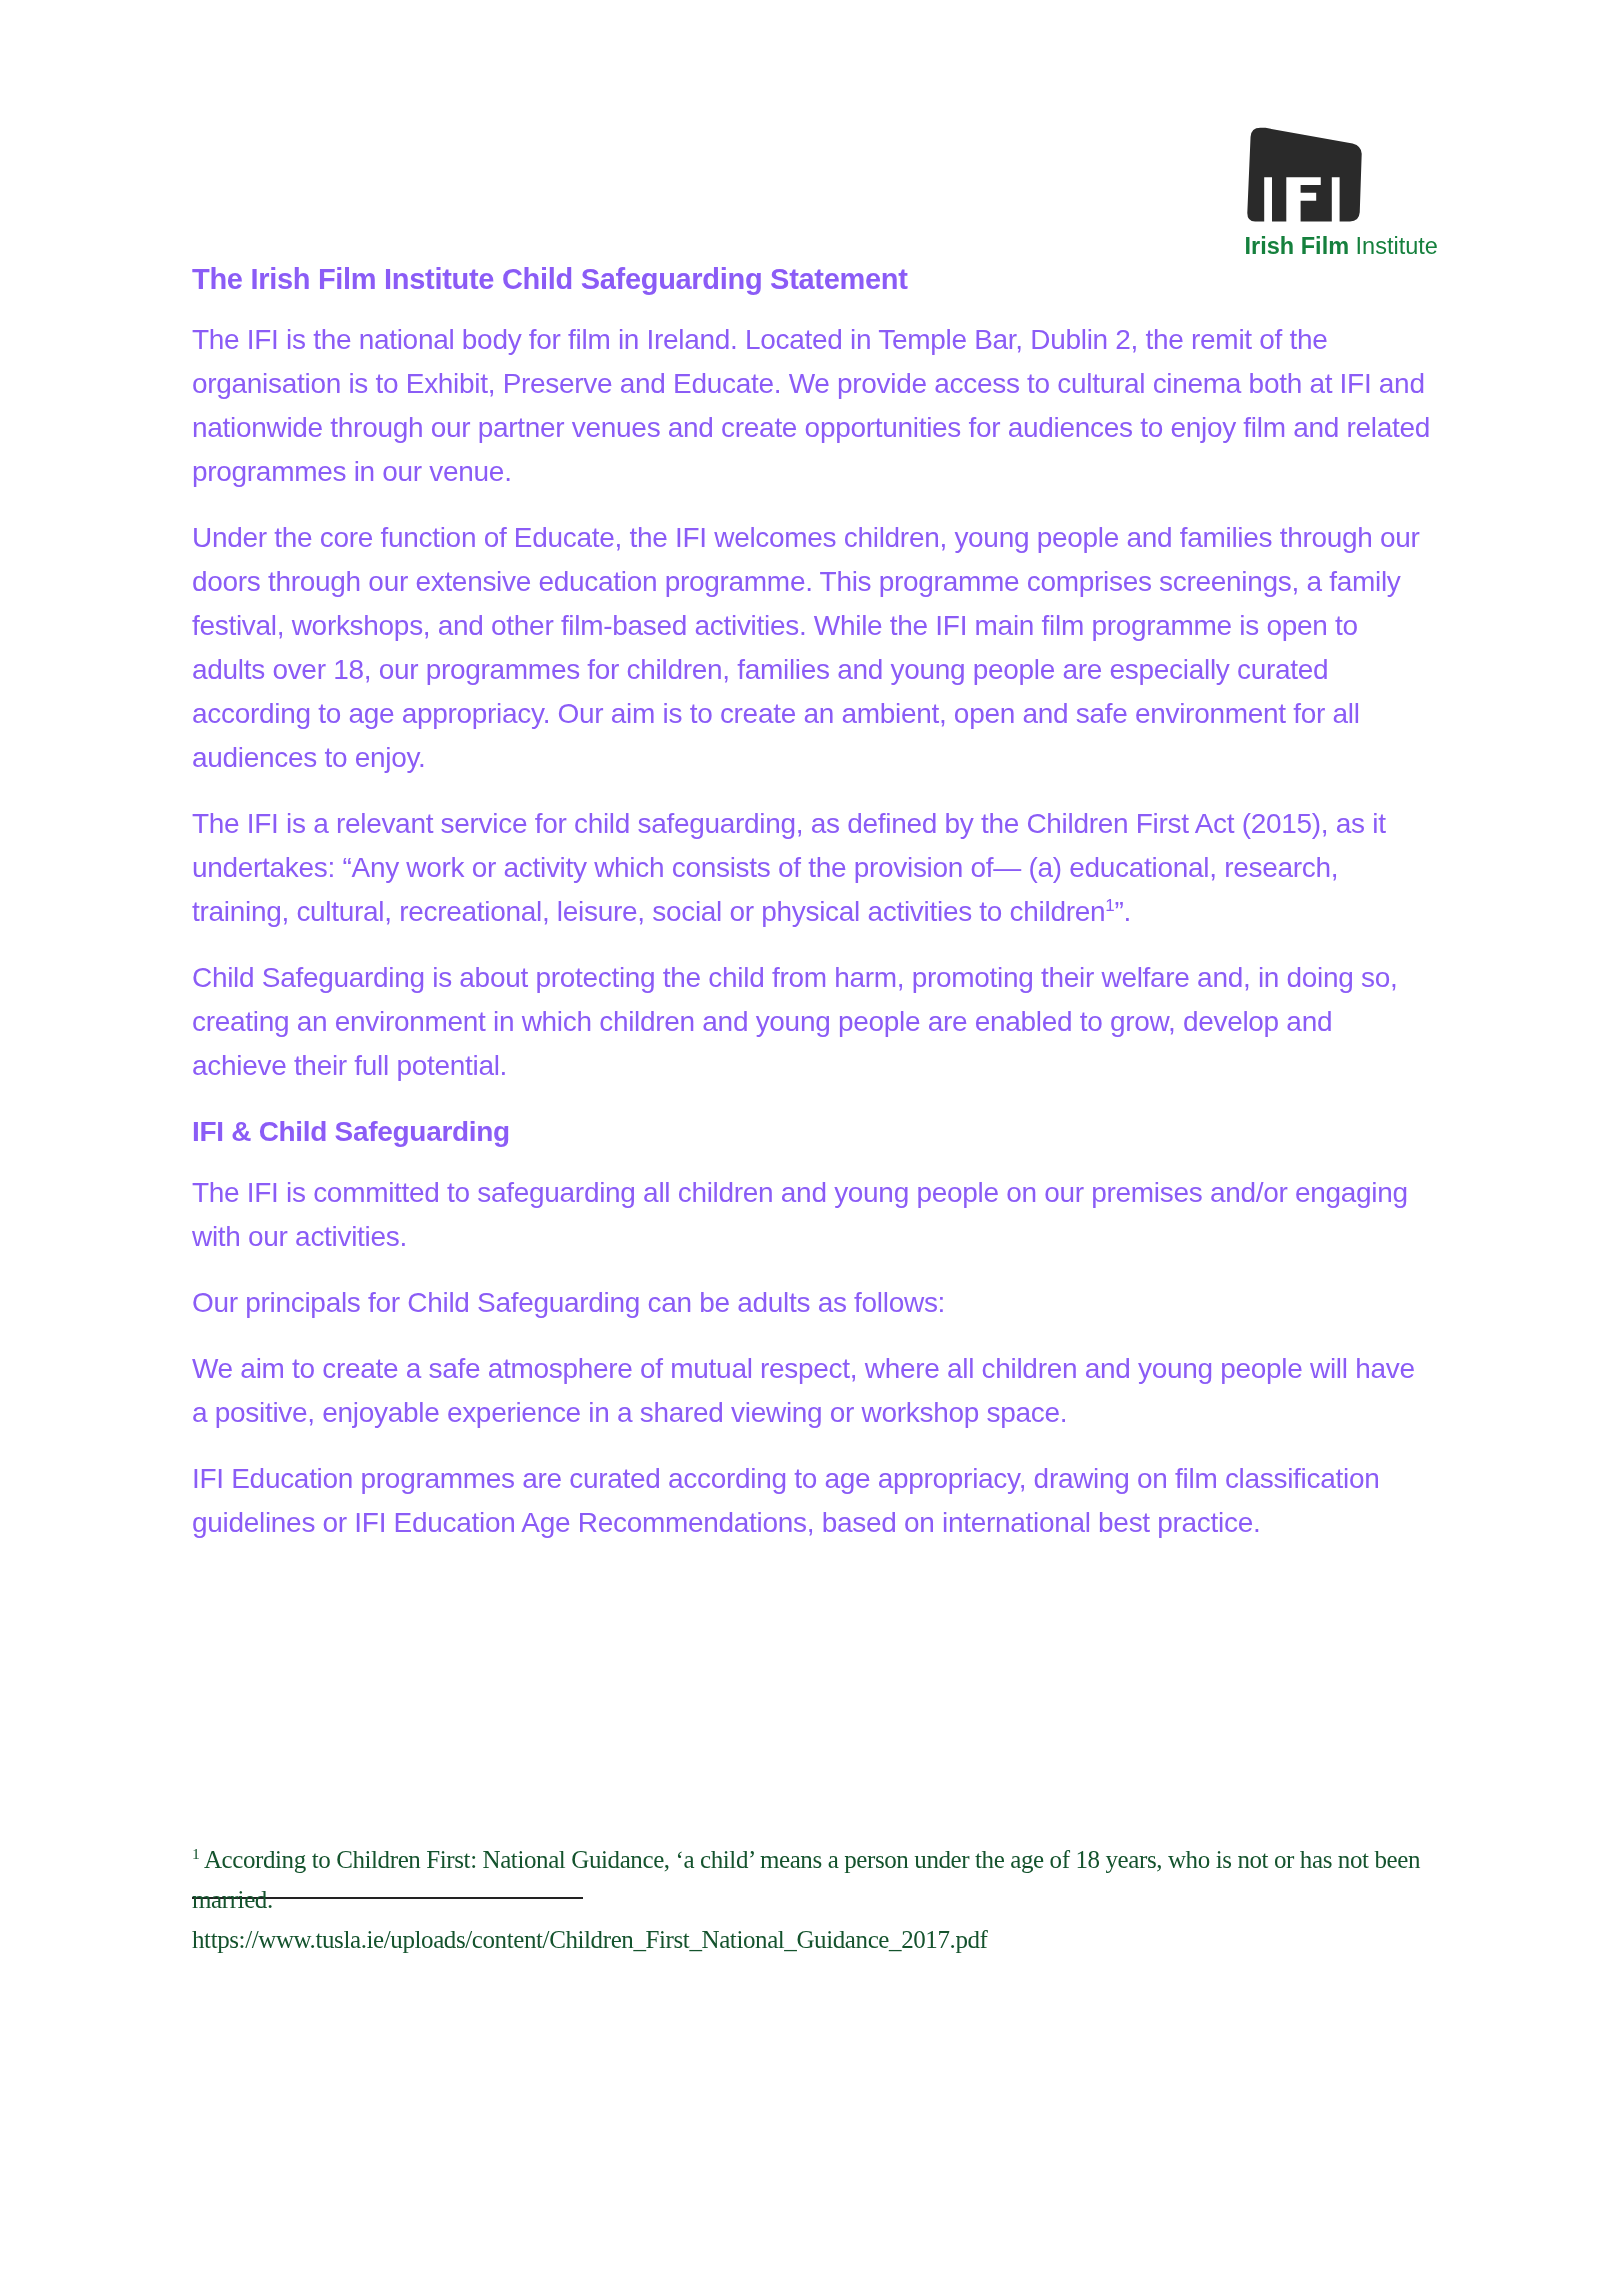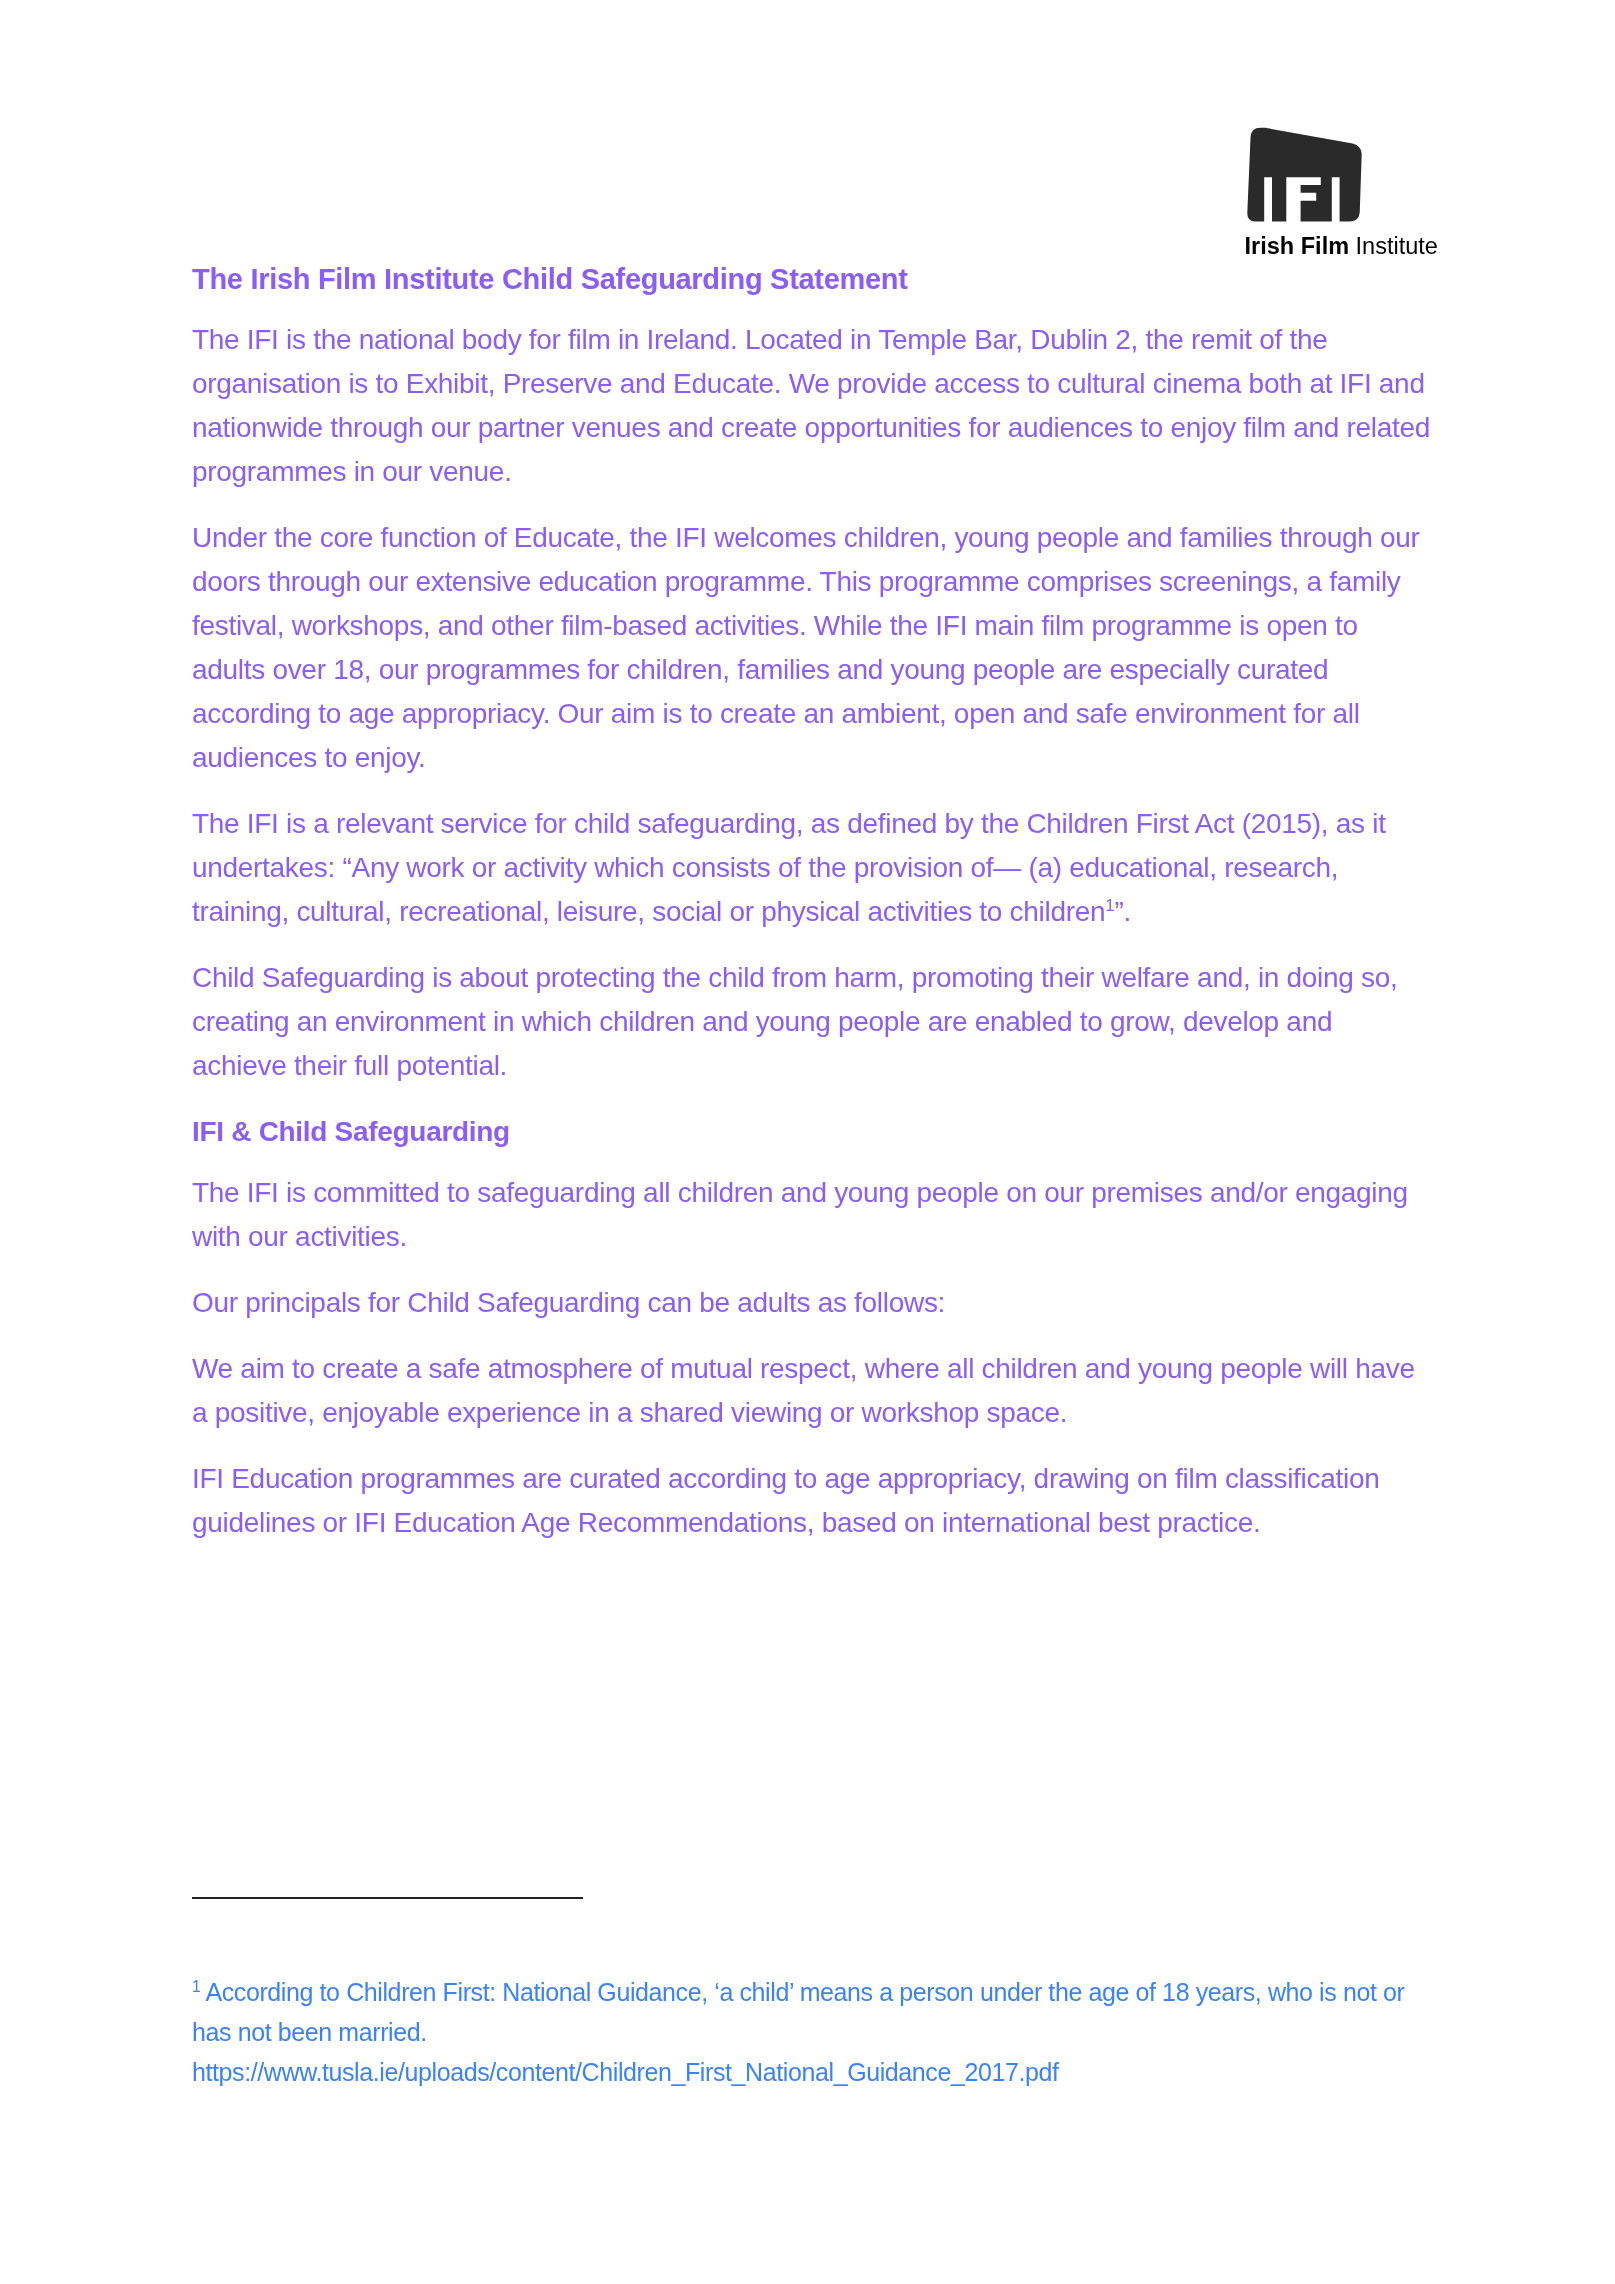--- a/index.html
+++ b/index.html
@@ -1,28 +1,28 @@
 <!DOCTYPE html>
 <html style="font-size:10.4px"><head>
 <meta charset="utf-8">
 <style>
   html, body { margin:0; padding:0; background:#ffffff; }
   body { width:1616px; height:2284px; position:relative; overflow:hidden; color:#111; }
   .page { position:absolute; left:0; top:0; width:1616px; height:2284px; background:#fff; }
   .logo { position:absolute; left:1225px; top:117px; width:235px; }
   .logo-mark { position:absolute; left:21px; top:7.8px; width:119px; width:117px; height:98px; }
-  .logo-text { position:absolute; left:19.6px; top:116px; white-space:nowrap; font-family:"Liberation Sans", sans-serif; font-size:23.5px; color:#000000; }
+  .logo-text { position:absolute; left:19.6px; top:116px; white-space:nowrap; font-family:"Liberation Sans", sans-serif; font-size:23.5px; color:#15803d; }
   .logo-text b { font-weight:bold; }
   .content { position:absolute; left:192px; top:257px; width:1238px; font-family:"Liberation Sans", sans-serif; font-size:28px; line-height:44px; letter-spacing:-0.3px; color:#8b5cf6; }
   .title { font-weight:bold; font-size:29px; margin:0 0 17px 0; line-height:44px; }
   .heading { font-weight:bold; margin:0 0 17px 0; }
   .para { margin:0 0 22px 0; }
   sup { font-size:17px; line-height:0; vertical-align:super; }
   .fn-rule { position:absolute; left:192px; top:1897px; width:391px; height:2px; background:#222; }
-  .footnote { position:absolute; left:192px; top:1972px; width:1252px; font-family:Liberation Sans, sans-serif; font-size:25px; line-height:40px; letter-spacing:-0.4px; color:#3b82f6; }
+  .footnote { position:absolute; left:192px; top:1840px; width:1252px; font-family:Liberation Serif, serif; font-size:25px; line-height:40px; letter-spacing:-0.4px; color:#14532d; }
   .footnote sup { font-size:15.6px; }
 </style>
 </head>
 <body>
 
 <div class="page">
 
   <div class="logo">
     <svg class="logo-mark" viewBox="0 0 180 150" width="117" height="98">
       <path d="M22 4 Q8 4 7 18 L2 135 Q2 148 14 148 L28 148 L28 80 L40 80 L40 148 L62 148 L62 80 L115 80 L115 92 L84 92 L84 104 L108 104 L108 116 L84 116 L84 148 L132 148 L132 80 L144 80 L144 148 L160 148 Q174 148 175 134 L178 44 Q178 32 164 28 L30 4 Z" fill="#2a2a2a"></path>

